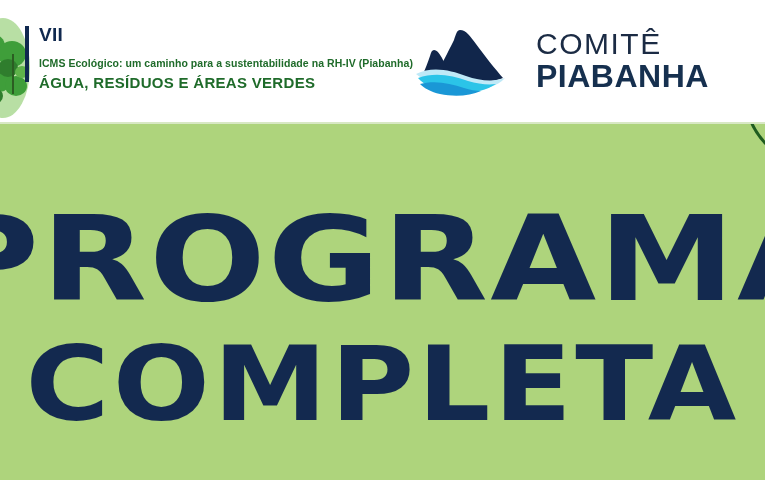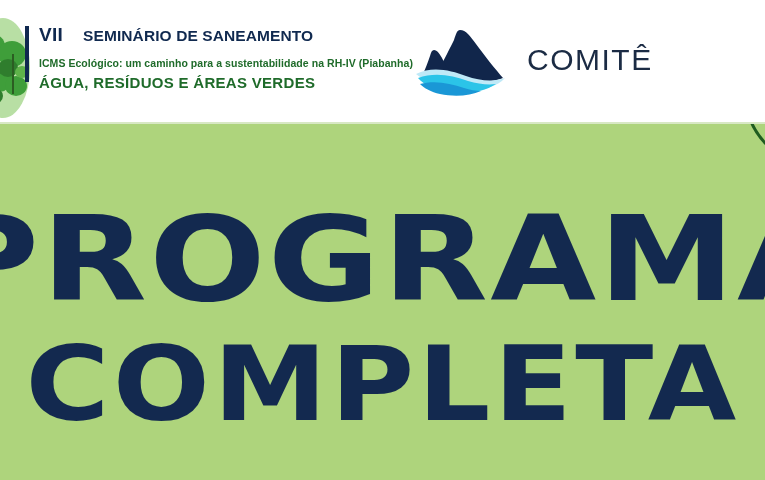--- a/index.html
+++ b/index.html
@@ -134,21 +134,21 @@
     top: 22px;
     display: flex;
     align-items: center;
   }
   .committee-mark {
     width: 106px;
     height: 76px;
     flex: none;
   }
   .committee-words {
-    margin-left: 13px;
+    margin-left: 22px;
     line-height: 1;
   }
   .committee-top {
     color: #1b2b44;
     font-size: 30px;
     font-weight: 300;
     letter-spacing: 1.5px;
   }
   .committee-bottom {
     color: #16304f;
@@ -222,37 +222,37 @@
         <ellipse cx="8" cy="68" rx="7" ry="6"></ellipse>
         <ellipse cx="46" cy="56" rx="7" ry="6"></ellipse>
       </g>
     </svg>
 
     <div class="event-block">
       <div class="event-bar"></div>
       <div class="event-lines">
         <div class="event-line">
           <span class="roman">VII</span>
-          <span class="event-name">SEMINÁRIO DE SANEAMENTO</span>
         </div>
         <div class="sub-line-1">ICMS Ecológico: um caminho para a sustentabilidade na RH-IV (Piabanha)</div>
         <div class="sub-line-2">ÁGUA, RESÍDUOS E ÁREAS VERDES</div>
       </div>
     </div>
 
     <div class="committee-logo">
       <svg class="committee-mark" viewBox="0 0 106 76">
         <path d="M52 8 C58 8 62 14 68 22 C76 33 88 48 95 56 C82 62 40 62 26 56 C32 46 40 30 46 18 C48 12 49 8 52 8 Z" fill="#11264b"></path>
         <path d="M26 28 C29 28 32 32 35 38 C38 44 42 50 45 54 C36 57 22 57 14 54 C17 48 20 40 22 34 C23 30 24 28 26 28 Z" fill="#11264b"></path>
         <path d="M8 52 C24 44 42 48 58 54 C72 59 86 60 97 56 C88 66 70 70 52 68 C34 66 18 60 8 52 Z" fill="#bfe9f7"></path>
         <path d="M10 56 C26 50 44 53 60 59 C70 62 80 63 88 62 C76 70 58 73 40 70 C26 68 16 63 10 56 Z" fill="#2bc4e8"></path>
         <path d="M12 62 C26 58 42 61 56 66 C62 68 68 69 73 69 C62 74 46 75 32 72 C23 70 16 66 12 62 Z" fill="#1a97d6"></path>
       </svg>
       <div class="committee-words">
         <div class="committee-top">COMITÊ</div>
+        <div class="committee-bottom">PIABANHA</div>
       </div>
     </div>
 
     <div class="header-rule"></div>
   </div>
 
   <div class="headline">
     <div class="headline-line headline-line-1">PROGRAMAÇÃO</div>
     <div class="headline-line headline-line-2">COMPLETA</div>
   </div>

